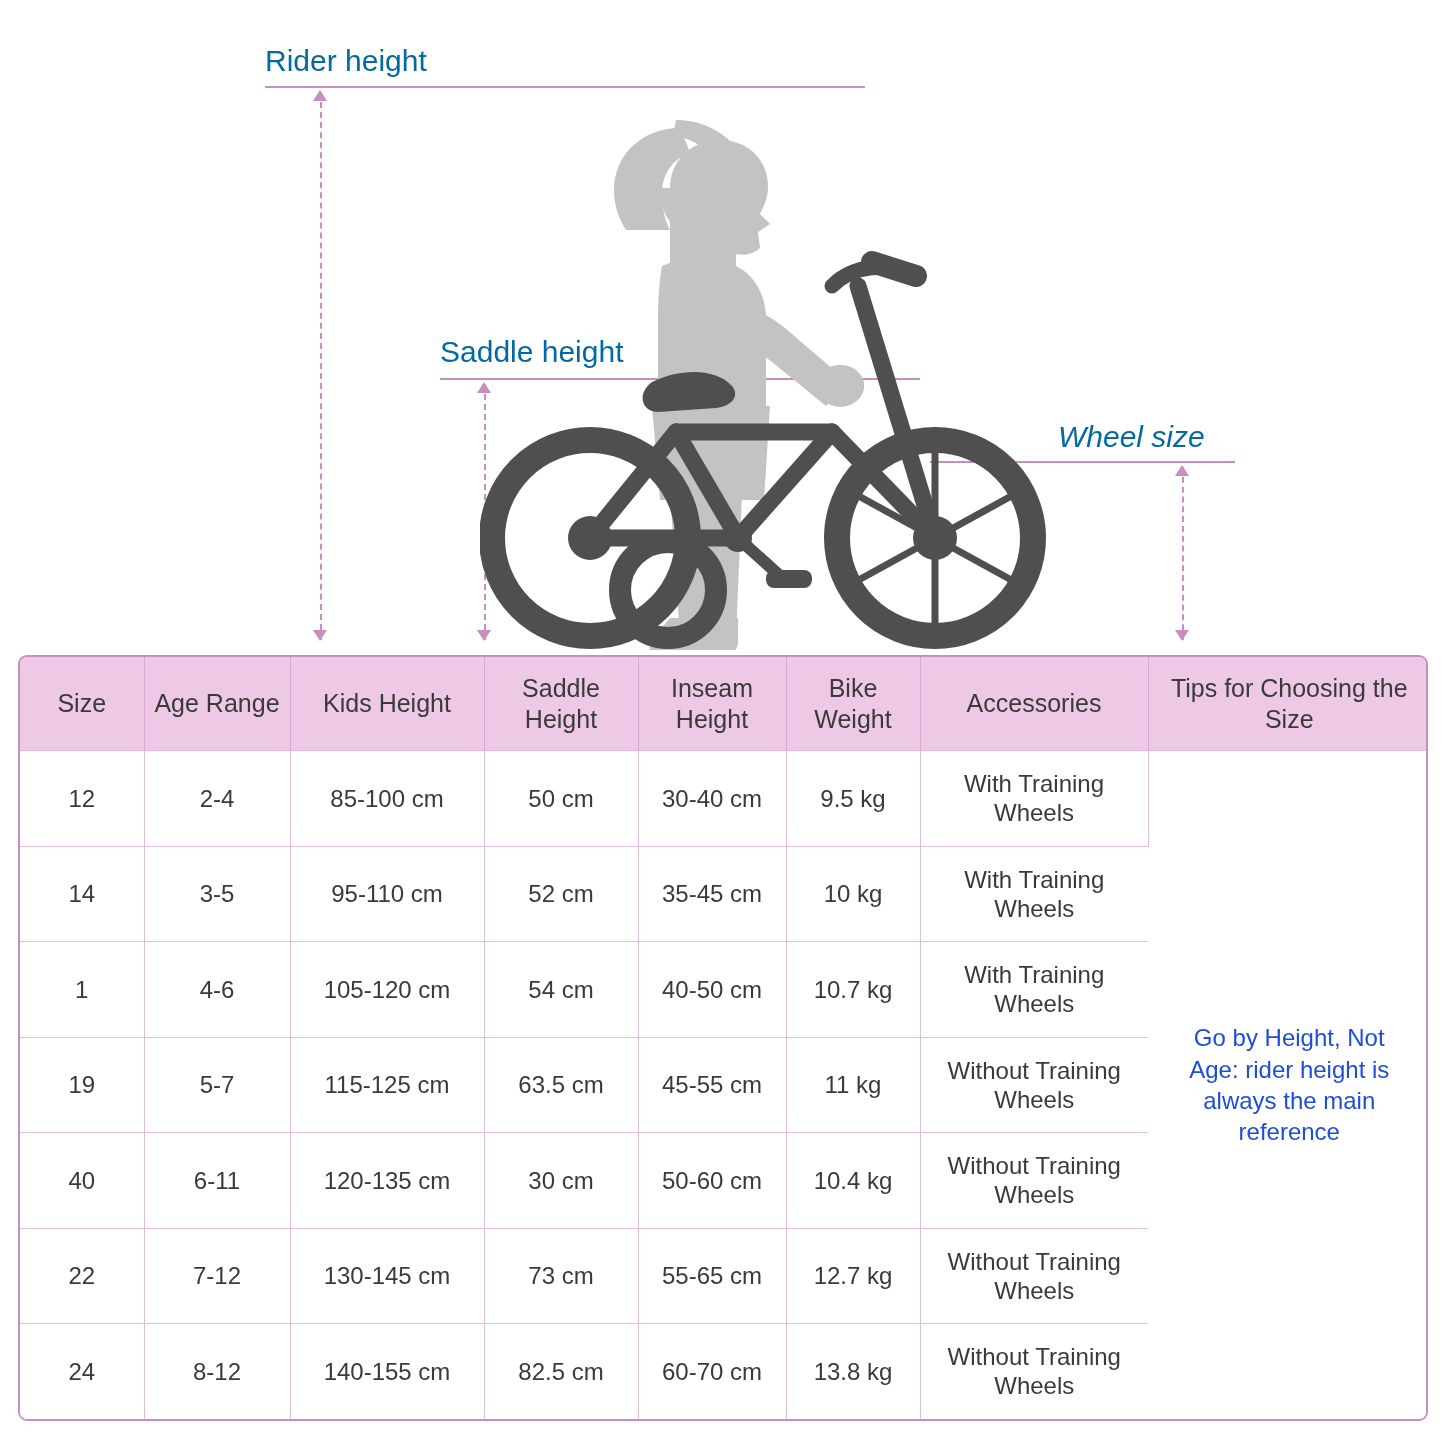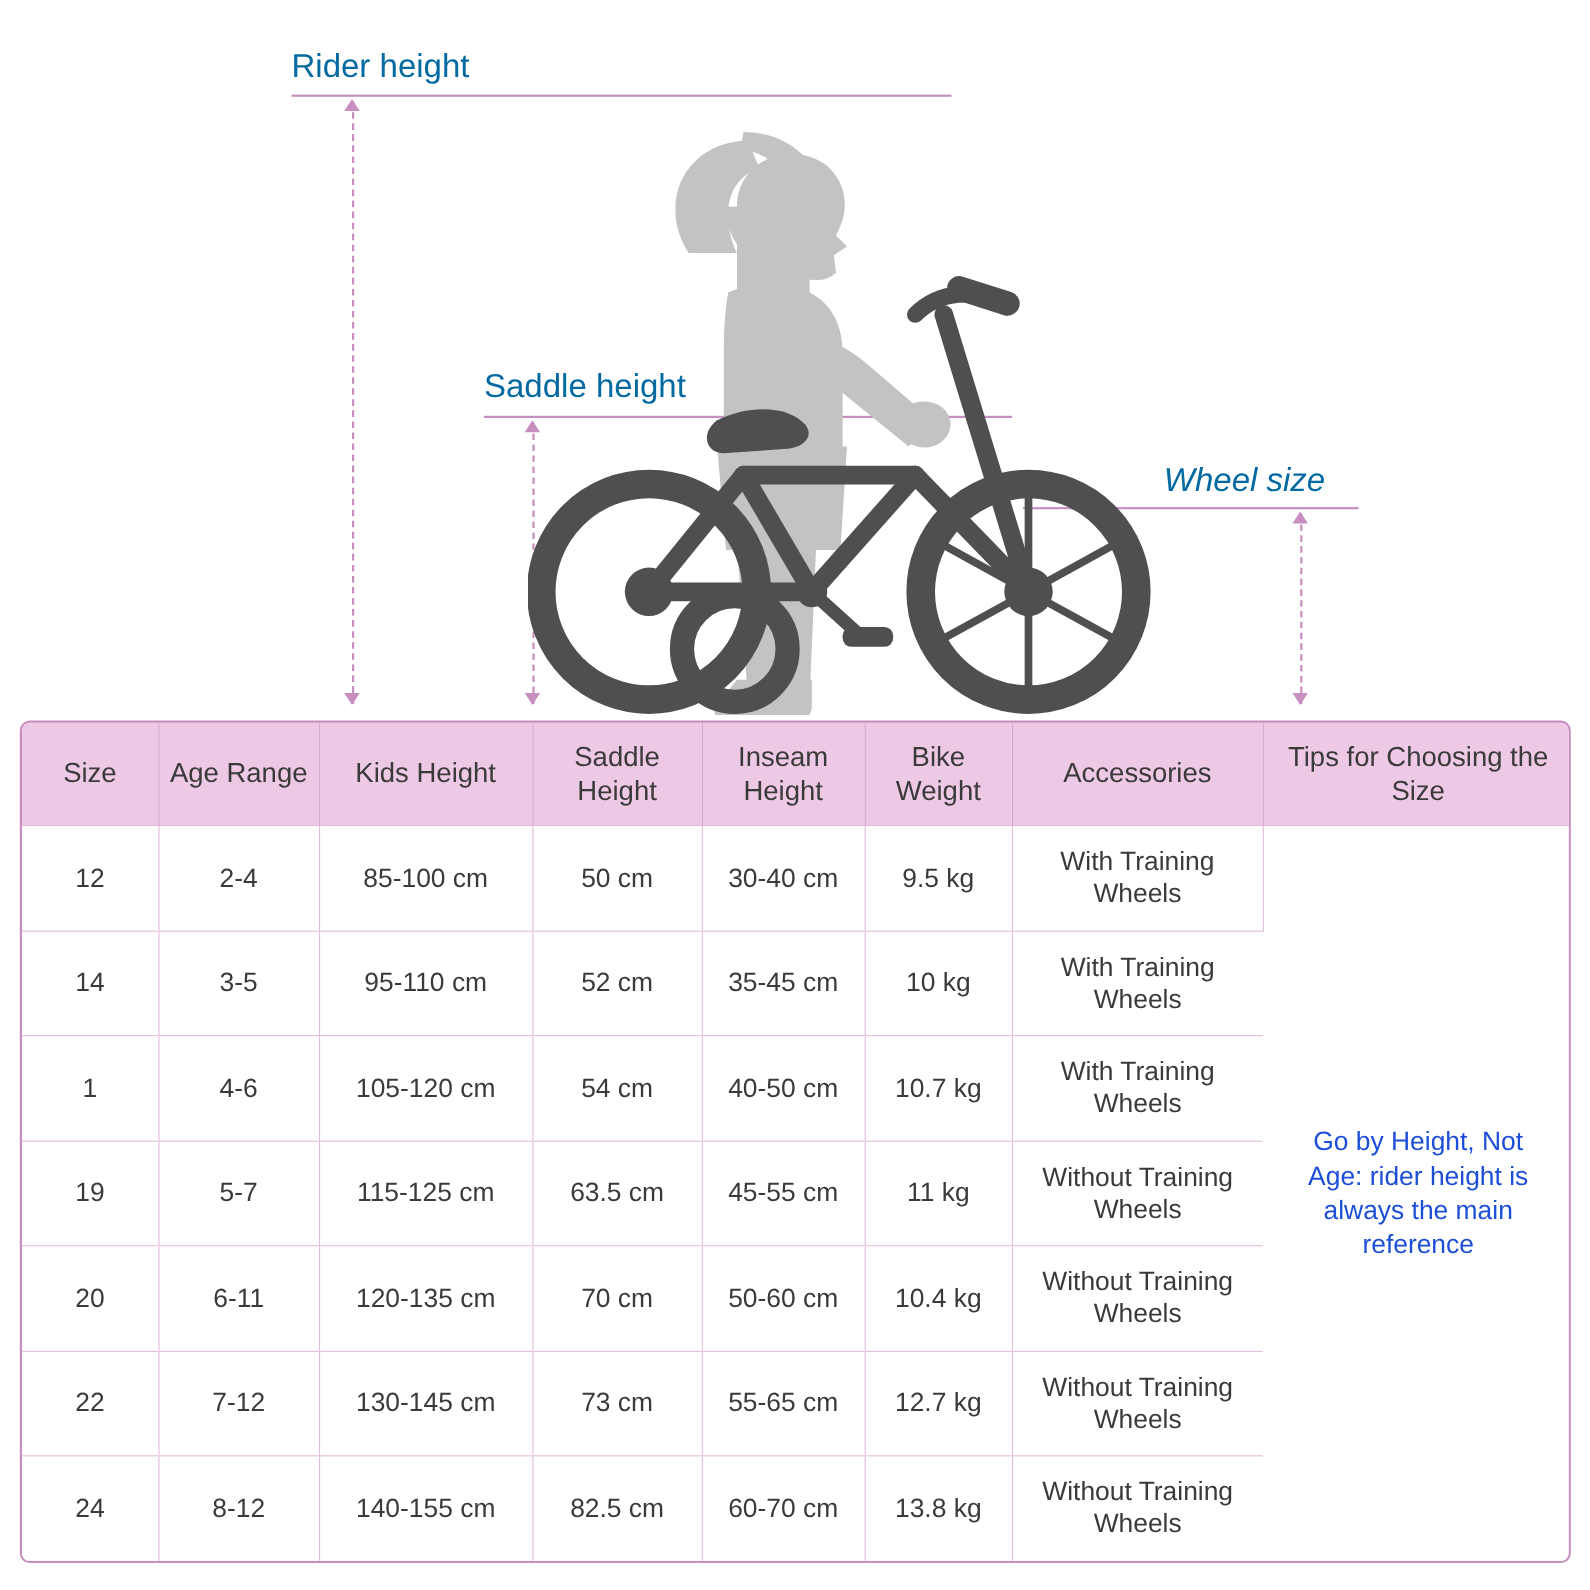--- a/index.html
+++ b/index.html
@@ -271,24 +271,24 @@
       <tr>
         <td>19</td>
         <td>5-7</td>
         <td>115-125 cm</td>
         <td>63.5 cm</td>
         <td>45-55 cm</td>
         <td>11 kg</td>
         <td>Without Training Wheels</td>
       </tr>
       <tr>
-        <td>20</td>
+        <td>40</td>
         <td>6-11</td>
         <td>120-135 cm</td>
-        <td>70 cm</td>
+        <td>30 cm</td>
         <td>50-60 cm</td>
         <td>10.4 kg</td>
         <td>Without Training Wheels</td>
       </tr>
       <tr>
         <td>22</td>
         <td>7-12</td>
         <td>130-145 cm</td>
         <td>73 cm</td>
         <td>55-65 cm</td>

